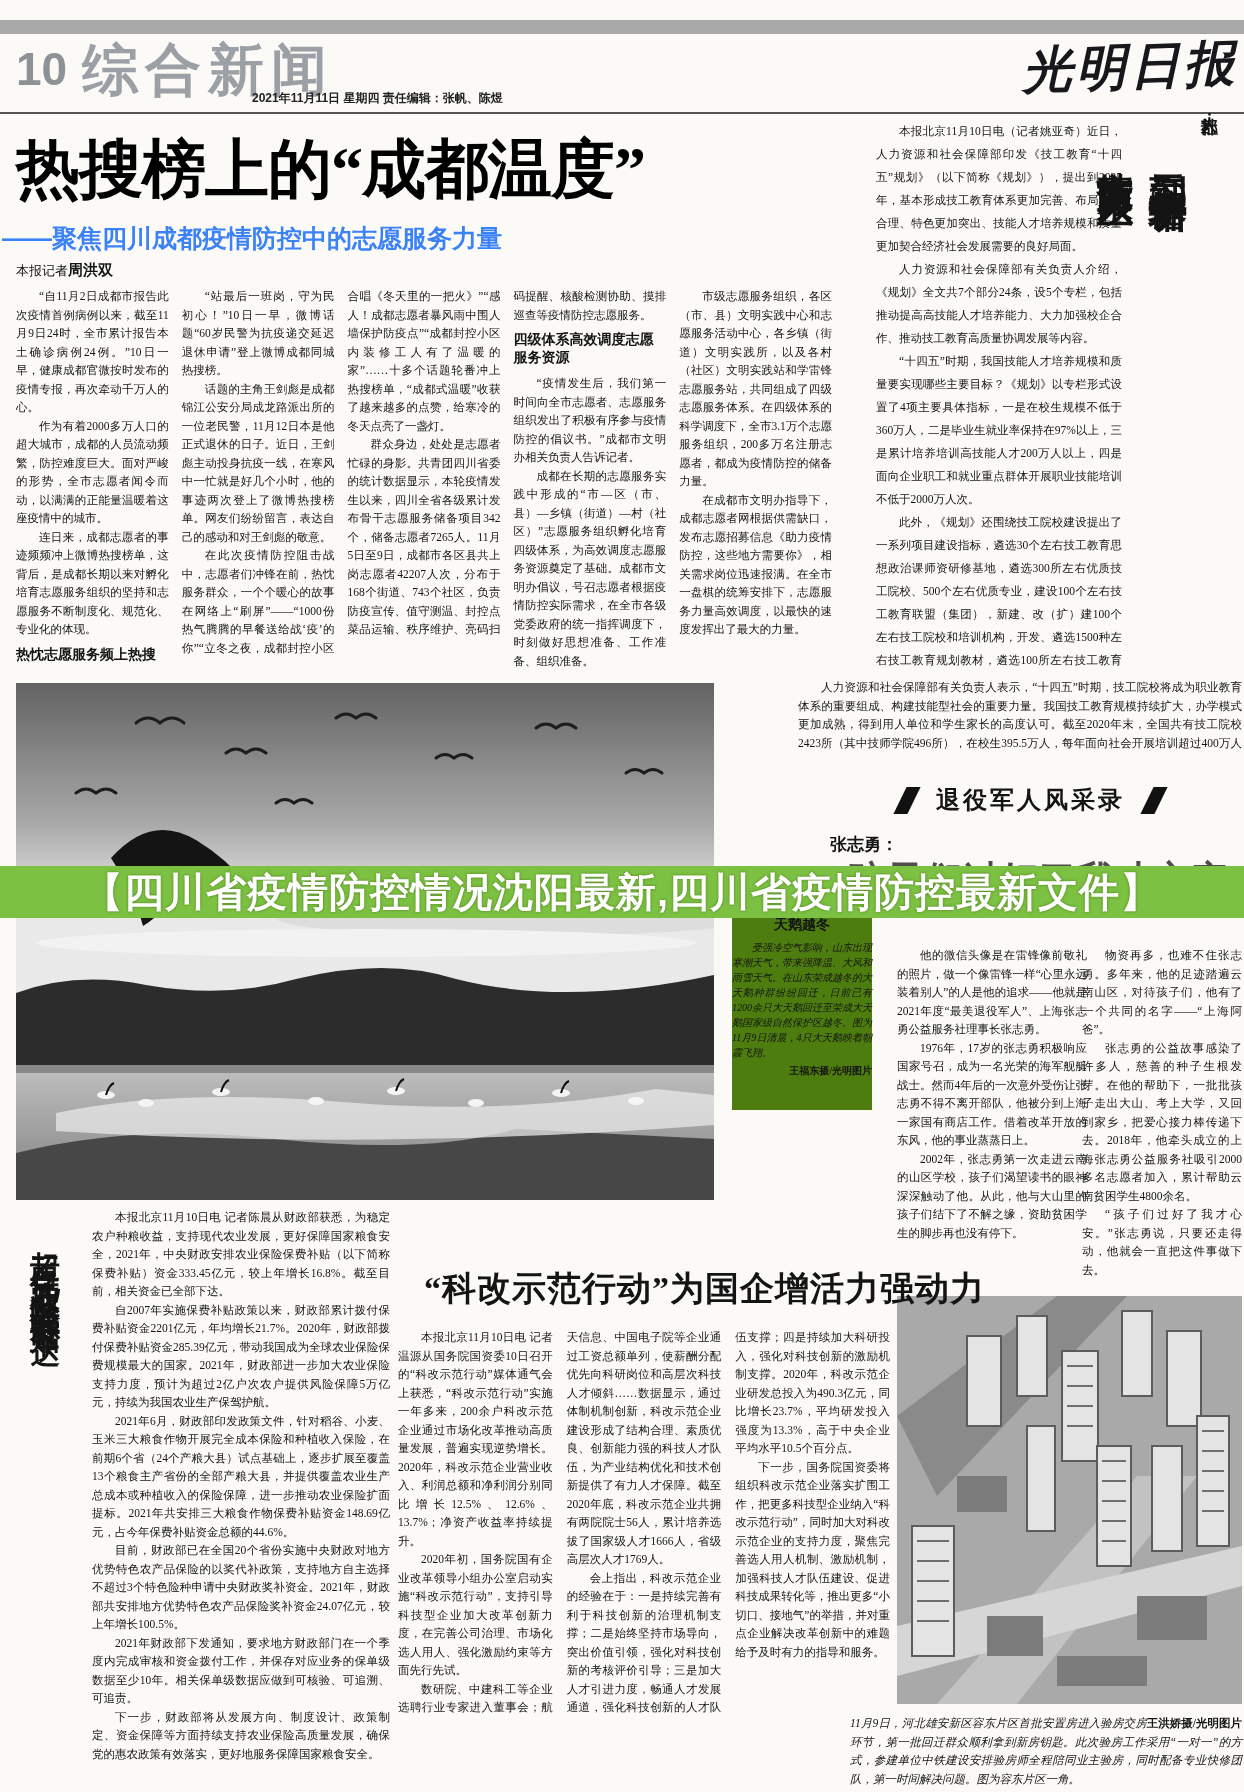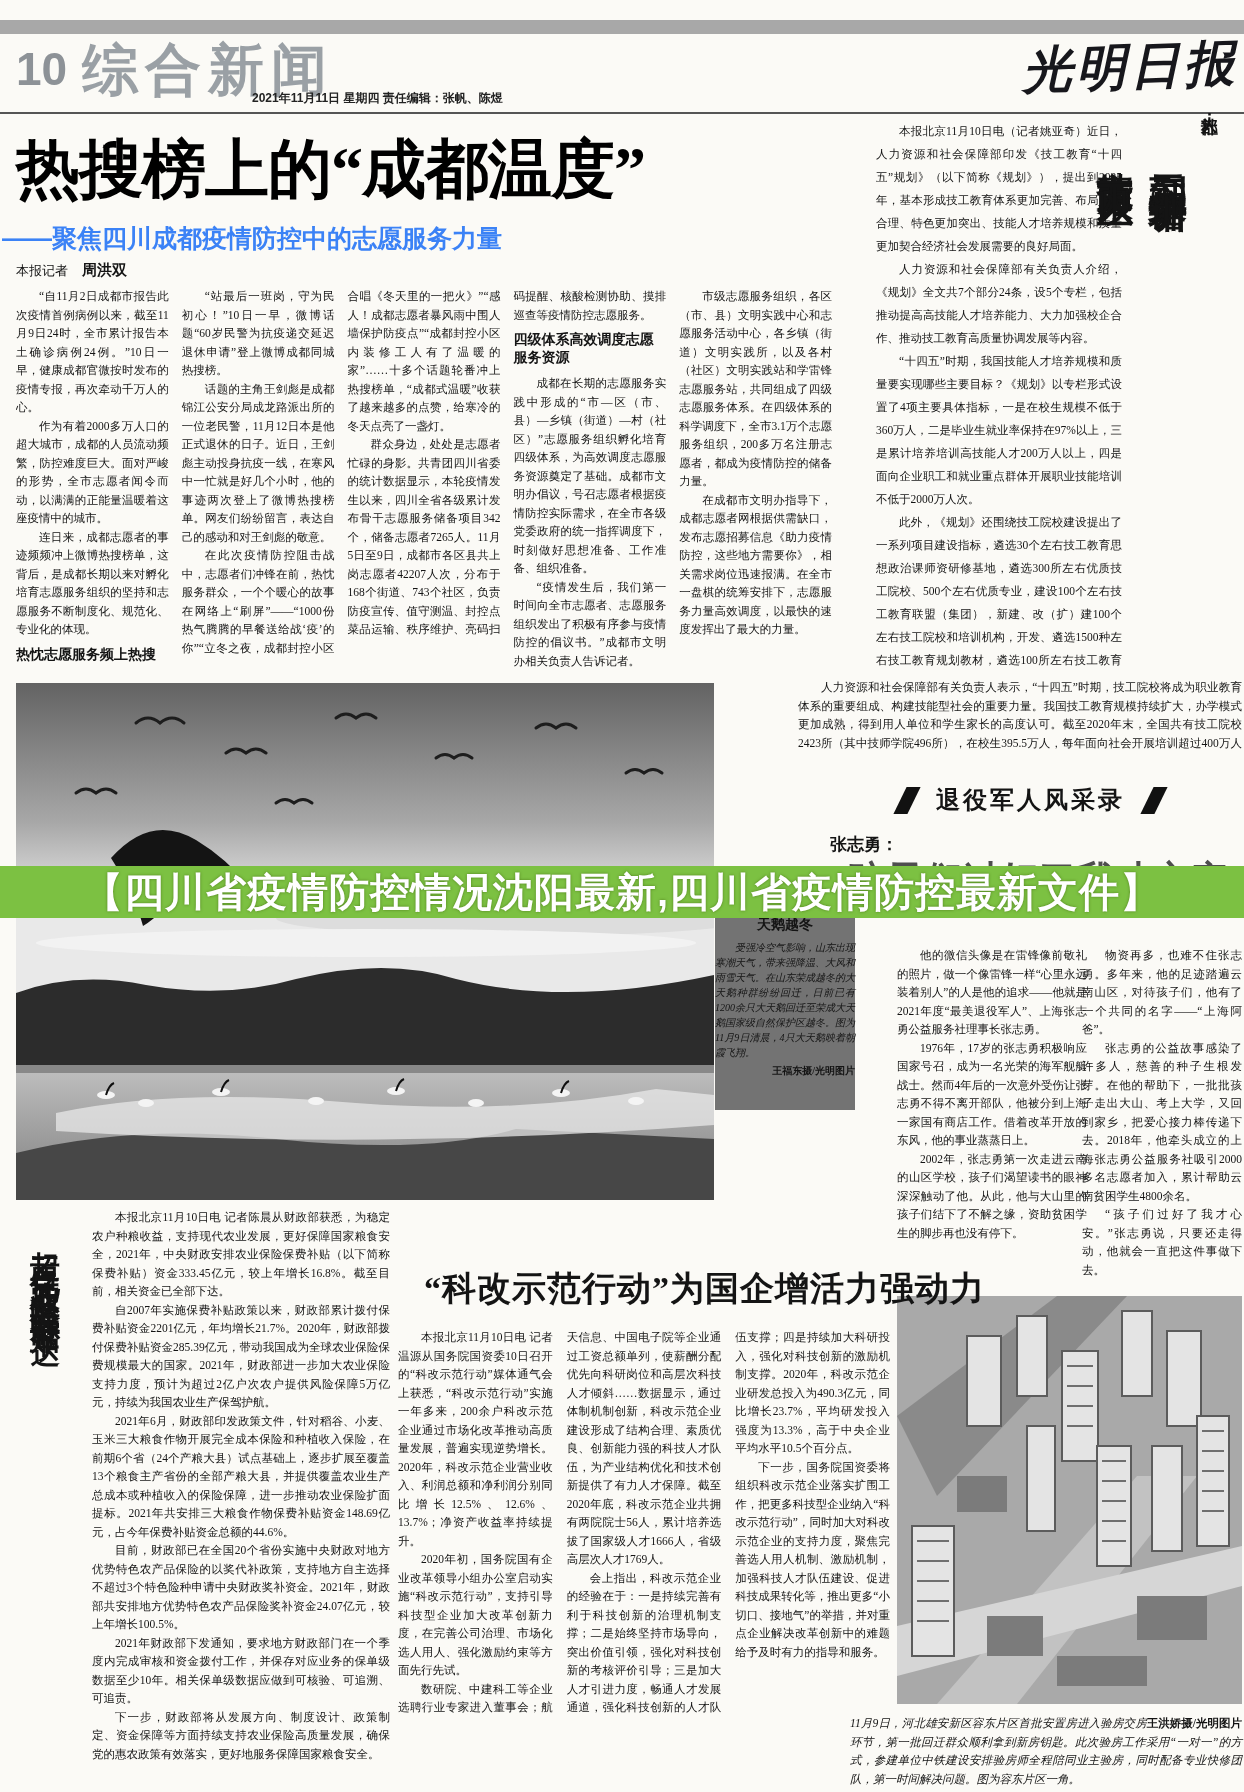--- a/index.html
+++ b/index.html
@@ -13,34 +13,34 @@
   .sectitle{left:82px;top:33px;font:900 56px "Liberation Sans","DejaVu Sans",sans-serif;color:#9aa0a5;letter-spacing:7px}
   .dateline{left:252px;top:90px;font:bold 12px "Liberation Sans","DejaVu Sans",sans-serif;color:#222}
   .dateline span{}
   .masthead{left:1008px;top:34px;width:230px;text-align:right;font:900 50px "DejaVu Serif",serif;
             font-style:italic;color:#17171c;transform:rotate(-2deg);letter-spacing:4px}
   .hrule{left:0;top:112px;width:1244px;height:2px;background:#555}
   
   .lead-headline{left:16px;top:126px;font-weight:900;font-size:64px;letter-spacing:-1px;color:#000}
   .lead-deck{left:2px;top:222px;font:bold 25px "Liberation Sans","DejaVu Sans",sans-serif;color:#3b82f6}
   .lead-byline{left:16px;top:261px;font-size:13px}
-  .lead-byline b{margin-left:14px;font-size:15px}
+  .lead-byline b{margin-left:0;font-size:15px}
   .lead-body{left:16px;top:287px;width:816px;height:388px;column-count:5;column-gap:13px;
              font-size:11.5px;line-height:18.5px;text-align:justify;overflow:hidden}
   .para{text-indent:2em;text-align:justify}
   .subhead{font:900 14px "Liberation Sans","DejaVu Sans",sans-serif;text-align:left;margin:7px 0;break-inside:avoid}
   
   .mohrss-col{left:876px;top:120px;width:246px;height:548px;font-size:11.5px;line-height:23px;overflow:hidden}
   .mohrss-kicker{left:1198px;top:104px;writing-mode:vertical-rl;font:900 17px "Liberation Sans","DejaVu Sans",sans-serif}
   .vh1{left:1142px;top:146px;writing-mode:vertical-rl;font-weight:900;font-size:38px;height:420px;letter-spacing:2px}
   .vh2{left:1090px;top:142px;writing-mode:vertical-rl;font-weight:900;font-size:36px;height:440px;letter-spacing:2px}
   .mohrss-wide{left:798px;top:678px;width:444px;height:78px;font-size:11.5px;line-height:18.5px;overflow:hidden}
   
   .photo-swan{left:16px;top:683px;width:698px;height:517px;background:#888}
-  .swan-caption{left:715px;top:916px;width:140px;height:194px;background:#737373}
+  .swan-caption{left:732px;top:916px;width:140px;height:194px;background:#4d7c0f}
   .swan-caption h5{font:900 14px "Liberation Sans","DejaVu Sans",sans-serif;text-align:center;margin-bottom:6px}
   .swan-caption p{font-size:10px;line-height:15px;font-style:italic;text-align:justify;text-indent:2em}
   .swan-credit{display:block;margin-top:4px;font-style:normal;font-weight:bold;font-size:10px;text-align:right}
   
   .banner{left:0;top:866px;width:1244px;height:52px;background:#7cc142;z-index:30;
           display:flex;align-items:center;justify-content:center}
   .banner span{font:900 40px "Liberation Sans","DejaVu Sans",sans-serif;color:#fff;white-space:nowrap;
                letter-spacing:1px;text-shadow:0 0 3px rgba(58,92,10,.65)}
   
   .vet-badge{left:900px;top:784px;display:flex;align-items:center;gap:22px;z-index:6}
@@ -87,22 +87,22 @@
 <div class="abs lead-body">
     <p class="para">“自11月2日成都市报告此次疫情首例病例以来，截至11月9日24时，全市累计报告本土确诊病例24例。”10日一早，健康成都官微按时发布的疫情专报，再次牵动千万人的心。</p>
     <p class="para">作为有着2000多万人口的超大城市，成都的人员流动频繁，防控难度巨大。面对严峻的形势，全市志愿者闻令而动，以满满的正能量温暖着这座疫情中的城市。</p>
     <p class="para">连日来，成都志愿者的事迹频频冲上微博热搜榜单，这背后，是成都长期以来对孵化培育志愿服务组织的坚持和志愿服务不断制度化、规范化、专业化的体现。</p>
     <h4 class="subhead">热忱志愿服务频上热搜</h4>
     <p class="para">“站最后一班岗，守为民初心！”10日一早，微博话题“60岁民警为抗疫递交延迟退休申请”登上微博成都同城热搜榜。</p>
     <p class="para">话题的主角王剑彪是成都锦江公安分局成龙路派出所的一位老民警，11月12日本是他正式退休的日子。近日，王剑彪主动投身抗疫一线，在寒风中一忙就是好几个小时，他的事迹两次登上了微博热搜榜单。网友们纷纷留言，表达自己的感动和对王剑彪的敬意。</p>
     <p class="para">在此次疫情防控阻击战中，志愿者们冲锋在前，热忱服务群众，一个个暖心的故事在网络上“刷屏”——“1000份热气腾腾的早餐送给战‘疫’的你”“立冬之夜，成都封控小区合唱《冬天里的一把火》”“感人！成都志愿者暴风雨中围人墙保护防疫点”“成都封控小区内装修工人有了温暖的家”……十多个话题轮番冲上热搜榜单，“成都式温暖”收获了越来越多的点赞，给寒冷的冬天点亮了一盏灯。</p>
     <p class="para">群众身边，处处是志愿者忙碌的身影。共青团四川省委的统计数据显示，本轮疫情发生以来，四川全省各级累计发布骨干志愿服务储备项目342个，储备志愿者7265人。11月5日至9日，成都市各区县共上岗志愿者42207人次，分布于168个街道、743个社区，负责防疫宣传、值守测温、封控点菜品运输、秩序维护、亮码扫码提醒、核酸检测协助、摸排巡查等疫情防控志愿服务。</p>
     <h4 class="subhead">四级体系高效调度志愿服务资源</h4>
+    <p class="para">“疫情发生后，我们第一时间向全市志愿者、志愿服务组织发出了积极有序参与疫情防控的倡议书。”成都市文明办相关负责人告诉记者。</p>
     <p class="para">成都在长期的志愿服务实践中形成的“市—区（市、县）—乡镇（街道）—村（社区）”志愿服务组织孵化培育四级体系，为高效调度志愿服务资源奠定了基础。成都市文明办倡议，号召志愿者根据疫情防控实际需求，在全市各级党委政府的统一指挥调度下，时刻做好思想准备、工作准备、组织准备。</p>
-    <p class="para">“疫情发生后，我们第一时间向全市志愿者、志愿服务组织发出了积极有序参与疫情防控的倡议书。”成都市文明办相关负责人告诉记者。</p>
     <p class="para">市级志愿服务组织，各区（市、县）文明实践中心和志愿服务活动中心，各乡镇（街道）文明实践所，以及各村（社区）文明实践站和学雷锋志愿服务站，共同组成了四级志愿服务体系。在四级体系的科学调度下，全市3.1万个志愿服务组织，200多万名注册志愿者，都成为疫情防控的储备力量。</p>
     <p class="para">在成都市文明办指导下，成都志愿者网根据供需缺口，发布志愿招募信息《助力疫情防控，这些地方需要你》，相关需求岗位迅速报满。在全市一盘棋的统筹安排下，志愿服务力量高效调度，以最快的速度发挥出了最大的力量。</p>
   </div>
 
 <div class="abs mohrss-col">
     <p class="para">本报北京11月10日电（记者姚亚奇）近日，人力资源和社会保障部印发《技工教育“十四五”规划》（以下简称《规划》），提出到2025年，基本形成技工教育体系更加完善、布局更加合理、特色更加突出、技能人才培养规模和质量更加契合经济社会发展需要的良好局面。</p>
     <p class="para">人力资源和社会保障部有关负责人介绍，《规划》全文共7个部分24条，设5个专栏，包括推动提高高技能人才培养能力、大力加强校企合作、推动技工教育高质量协调发展等内容。</p>
     <p class="para">“十四五”时期，我国技能人才培养规模和质量要实现哪些主要目标？《规划》以专栏形式设置了4项主要具体指标，一是在校生规模不低于360万人，二是毕业生就业率保持在97%以上，三是累计培养培训高技能人才200万人以上，四是面向企业职工和就业重点群体开展职业技能培训不低于2000万人次。</p>
     <p class="para">此外，《规划》还围绕技工院校建设提出了一系列项目建设指标，遴选30个左右技工教育思想政治课师资研修基地，遴选300所左右优质技工院校、500个左右优质专业，建设100个左右技工教育联盟（集团），新建、改（扩）建100个左右技工院校和培训机构，开发、遴选1500种左右技工教育规划教材，遴选100所左右技工教育数字化资源建设与应用优秀院校。</p>
     <p class="para">在校企合作方面，《规划》提出持续拓展校企合作形式和内容，包括推动吸纳行业企业深度参与技工院校专业规划、课程设置、教材开发、教学实施，合作共建新专业、开发新课程、开展订单培养；搭建校企合作平台，促进院校和企业精准对接等。</p>

